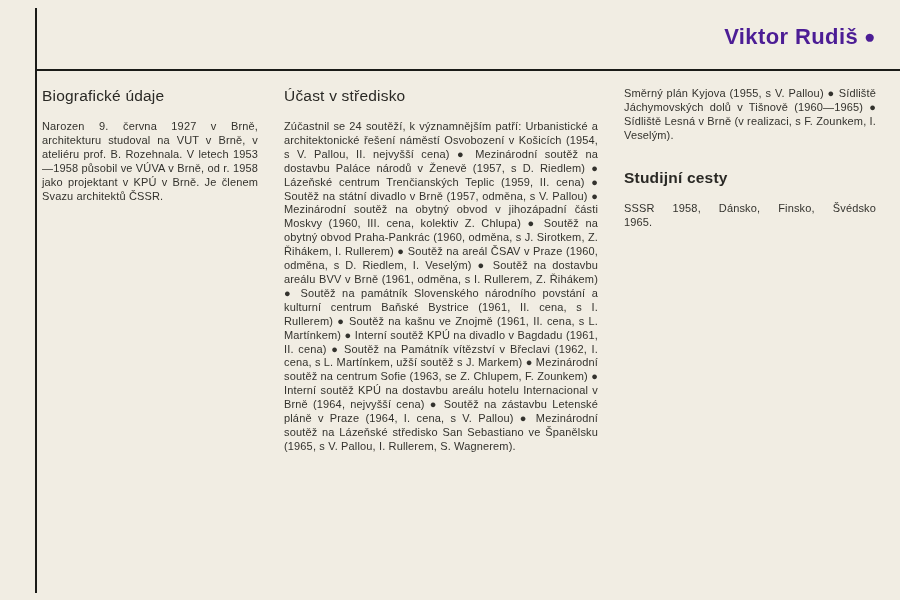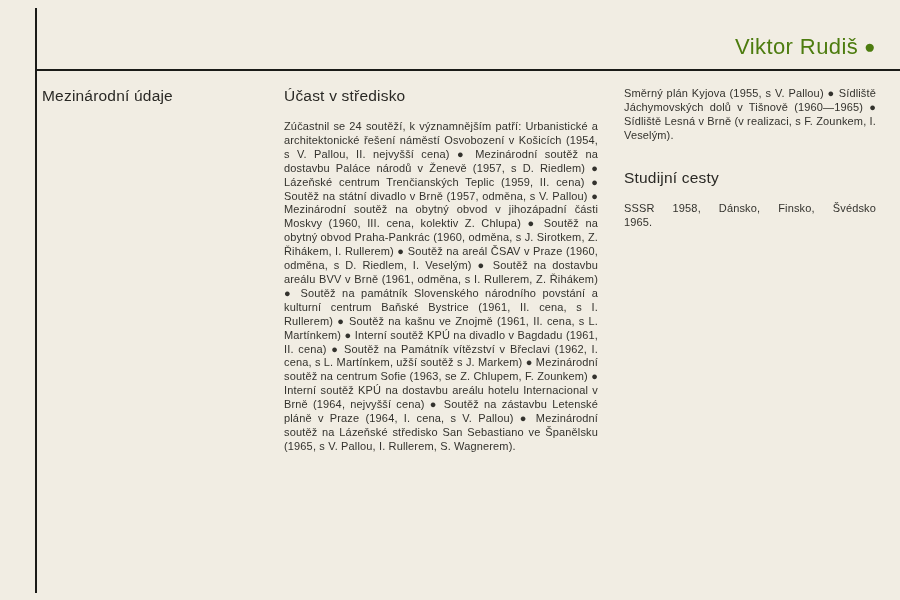--- a/index.html
+++ b/index.html
@@ -27,26 +27,26 @@
   .header-rule {
     position: absolute;
     top: 69px;
     left: 35px;
     right: 0;
     height: 2px;
     background: #1b1b18;
   }
   .page-title {
     position: absolute;
-    top: 34px;
+    top: 24px;
     right: 24px;
     font-size: 22px;
-    font-weight: normal;
+    font-weight: bold;
     letter-spacing: 0.4px;
-    color: #4d7c0f;
+    color: #4c1d95;
     white-space: nowrap;
   }
   .page-title .title-bullet {
     font-size: 19px;
     vertical-align: 1px;
     margin-left: 6px;
   }
   .columns {
     position: absolute;
     top: 87px;
@@ -60,20 +60,21 @@
   .col-right { width: 252px; }
   h2.section-heading {
     font-size: 15.5px;
     font-weight: 400;
     letter-spacing: 0.2px;
     margin: 0 0 15px 0;
     color: #2a2925;
   }
   h2.section-heading.second {
     margin-top: 26px;
+    font-weight: bold;
   }
   p.body-text {
     font-size: 11px;
     line-height: 13.9px;
     text-align: justify;
     margin: 0;
     color: #33322d;
     letter-spacing: 0.15px;
   }
   p.body-text.spread {
@@ -89,21 +90,22 @@
 
   <div class="page-title">
     <span>Viktor Rudiš</span><span class="title-bullet">●</span>
   </div>
 
   <div class="header-rule"></div>
 
   <div class="columns">
 
     <section class="col-bio">
-      <h2 class="section-heading">Mezinárodní údaje</h2>
+      <h2 class="section-heading">Biografické údaje</h2>
+      <p class="body-text">Narozen 9. června 1927 v Brně, architekturu studoval na VUT v Brně, v ateliéru prof. B. Rozehnala. V letech 1953—1958 působil ve VÚVA v Brně, od r. 1958 jako projektant v KPÚ v Brně. Je členem Svazu architektů ČSSR.</p>
     </section>
 
     <section class="col-comp">
       <h2 class="section-heading">Účast v středisko</h2>
       <p class="body-text">Zúčastnil se 24 soutěží, k významnějším patří: Urbanistické a architektonické řešení náměstí Osvobození v Košicích (1954, s V. Pallou, II. nejvyšší cena) ● Mezinárodní soutěž na dostavbu Paláce národů v Ženevě (1957, s D. Riedlem) ● Lázeňské centrum Trenčianských Teplic (1959, II. cena) ● Soutěž na státní divadlo v Brně (1957, odměna, s V. Pallou) ● Mezinárodní soutěž na obytný obvod v jihozápadní části Moskvy (1960, III. cena, kolektiv Z. Chlupa) ● Soutěž na obytný obvod Praha-Pankrác (1960, odměna, s J. Sirotkem, Z. Řihákem, I. Rullerem) ● Soutěž na areál ČSAV v Praze (1960, odměna, s D. Riedlem, I. Veselým) ● Soutěž na dostavbu areálu BVV v Brně (1961, odměna, s I. Rullerem, Z. Řihákem) ● Soutěž na památník Slovenského národního povstání a kulturní centrum Baňské Bystrice (1961, II. cena, s I. Rullerem) ● Soutěž na kašnu ve Znojmě (1961, II. cena, s L. Martínkem) ● Interní soutěž KPÚ na divadlo v Bagdadu (1961, II. cena) ● Soutěž na Památník vítězství v Břeclavi (1962, I. cena, s L. Martínkem, užší soutěž s J. Markem) ● Mezinárodní soutěž na centrum Sofie (1963, se Z. Chlupem, F. Zounkem) ● Interní soutěž KPÚ na dostavbu areálu hotelu Internacional v Brně (1964, nejvyšší cena) ● Soutěž na zástavbu Letenské pláně v Praze (1964, I. cena, s V. Pallou) ● Mezinárodní soutěž na Lázeňské středisko San Sebastiano ve Španělsku (1965, s V. Pallou, I. Rullerem, S. Wagnerem).</p>
     </section>
 
     <section class="col-right">
       <p class="body-text">Směrný plán Kyjova (1955, s V. Pallou) ● Sídliště Jáchymovských dolů v Tišnově (1960—1965) ● Sídliště Lesná v Brně (v realizaci, s F. Zounkem, I. Veselým).</p>
 

